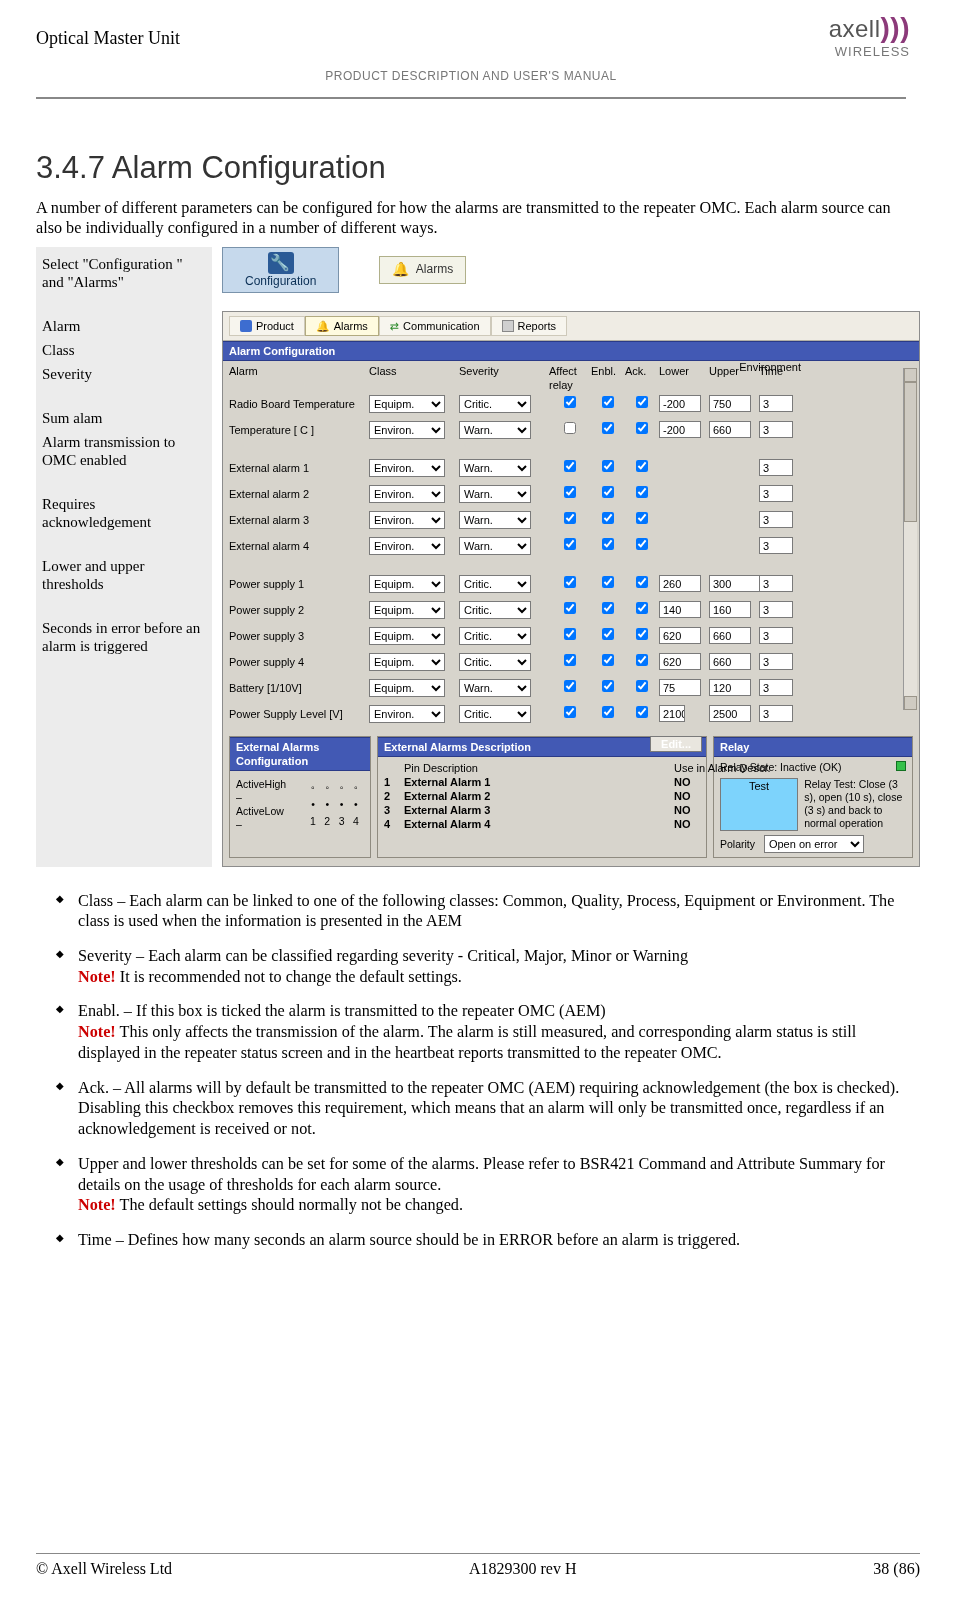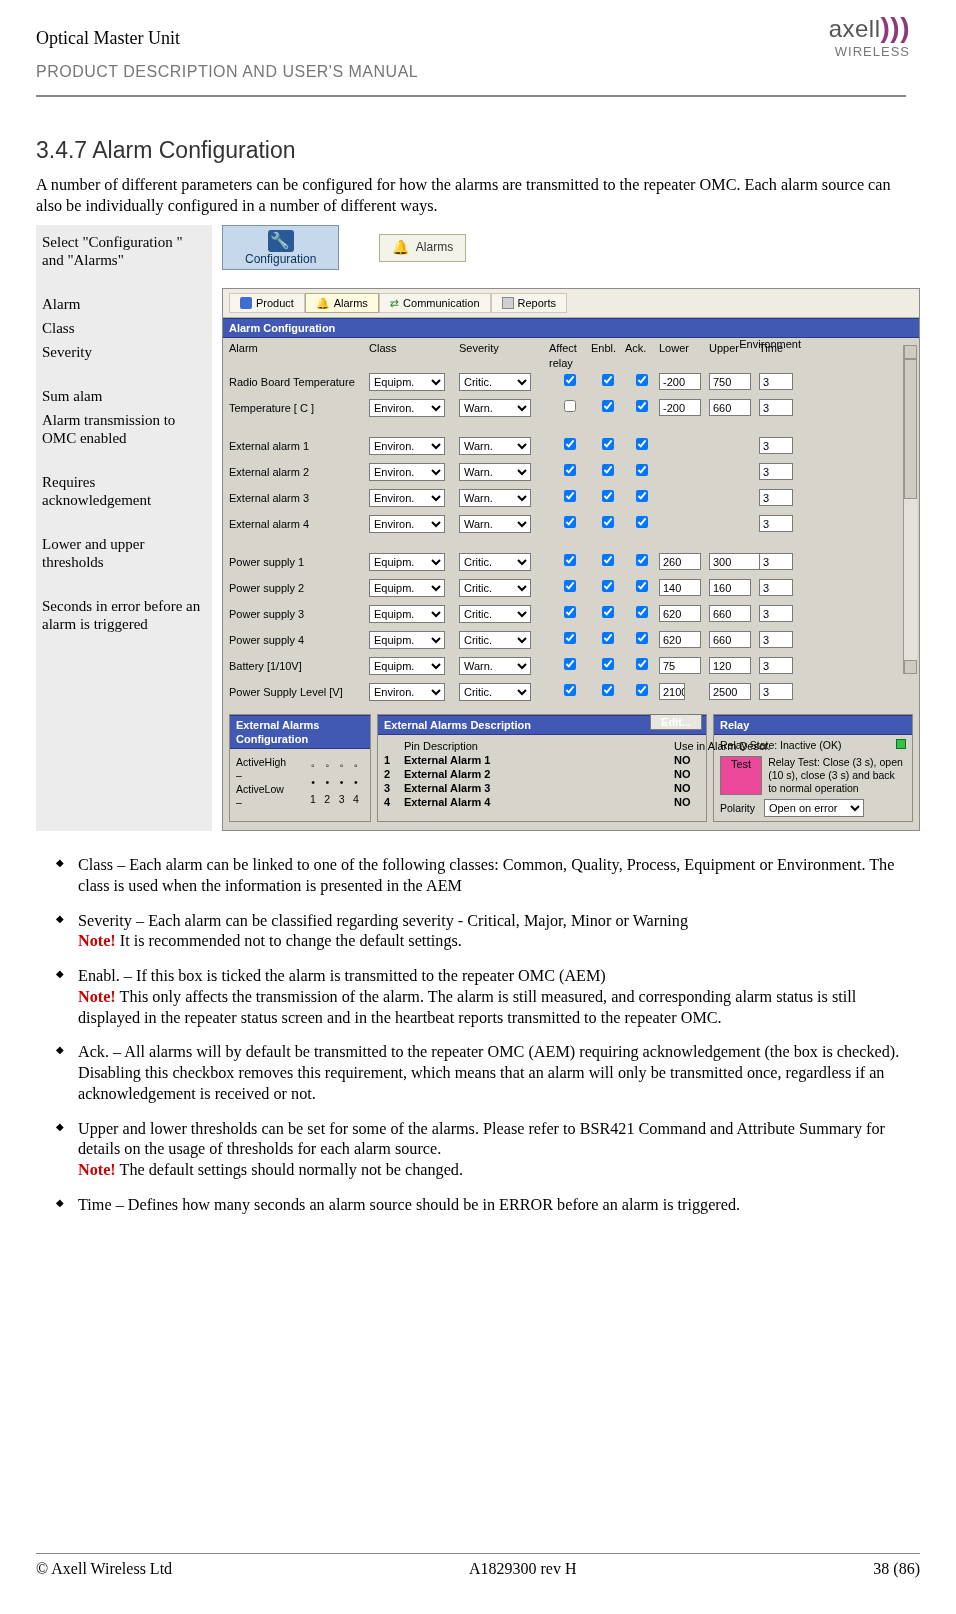--- a/index.html
+++ b/index.html
@@ -3,30 +3,30 @@
 <meta charset="utf-8">
 <style>
 
 * { box-sizing: border-box; margin: 0; padding: 0; }
 html, body { height: 100%; }
 body { font-family: "Times New Roman", serif; color:#000; width:956px; height:1614px; position:relative; background:#fff; }
 
 
 .runhead { position:absolute; top:28px; left:36px; right:50px; }
 .runhead .line1 { font-size:18px; }
-.runhead .line2 { font-size:16px; color:#777; font-family:Arial,Helvetica,sans-serif; letter-spacing:0.5px; margin-top:14px; }
+.runhead .line2 { font-size:12px; color:#777; font-family:Arial,Helvetica,sans-serif; letter-spacing:0.5px; margin-top:20px;text-align:center; }
 .runhead .rule { border-top:2px solid #888; margin-top:14px; }
 .logo-wrap { position:absolute; top:12px; right:46px; text-align:right; }
 .logo-text { font-family:Arial,Helvetica,sans-serif; font-size:24px; color:#555; font-weight:300; letter-spacing:0.5px; }
 .logo-sub  { font-family:Arial,Helvetica,sans-serif; font-size:13px; color:#777; letter-spacing:1px; }
 
 
 .page { position:absolute; top:120px; left:36px; right:36px; bottom:72px; font-size:16.2px; line-height:1.28; }
 
-h2.section-title { font-family:Verdana,Arial,sans-serif; font-size:23px; color:#333; font-weight:400; margin-top:16px; margin-bottom:10px; }
+h2.section-title { font-family:Verdana,Arial,sans-serif; font-size:31px; color:#333; font-weight:400; margin-top:28px; margin-bottom:10px; }
 
 .para { margin-bottom:8px; }
 
 
 .annot-grid { display:flex; margin-top:6px; }
 .annot-col  { width:176px; background:#ececec; padding:8px 8px 140px 6px; position:relative; font-size:15px; line-height:1.2; }
 .annot-col .label { margin-bottom:6px; }
 .annot-col .grp { margin-top:26px; }
 
 .shot-col { flex:1; padding-left:10px; }
@@ -67,21 +67,21 @@
 .bottom-row { display:flex; gap:6px; padding:4px 6px 8px 6px; }
 .panel { border:1px solid #8f8b80; background:#d7d4cc; }
 .panel .bluebar { font-size:11px; }
 .panel .body { padding:4px 6px; font-size:11px; }
 .ext-cfg { width:142px; }
 .ext-des { flex:1; }
 .relay   { width:200px; }
 .ea-row  { display:grid; grid-template-columns:20px 1fr 26px; }
 .ea-row .b { font-weight:bold; }
 .relay .body { font-size:10.5px; line-height:1.25; }
-.test-btn { display:inline-block; border:1px solid #7a7a7a; background:#ec4899; padding:1px 10px; font-size:11px; margin-right:6px; }
+.test-btn { display:inline-block; border:1px solid #7a7a7a; background:#7dd3fc; padding:1px 28px; font-size:11px; margin-right:6px; }
 .rstate-ok { display:inline-block; width:10px; height:10px; background:#35c04a; border:1px solid #117021; float:right; }
 
 .ed-btn { display:inline-block; border:1px solid #7a7a7a; background:#e9e6df; padding:0 10px; font-size:11px; position:absolute; top:-1px; right:4px;text-align:right; }
 .alhl { position:relative; }
 
 .alhl .toggles { display:flex; gap:16px; margin-top:3px; font-size:10.5px; }
 .toggles table td { text-align:center; width:14px; }
 
 
 ul.bul { margin-top:24px; padding-left:26px; list-style:none; }

